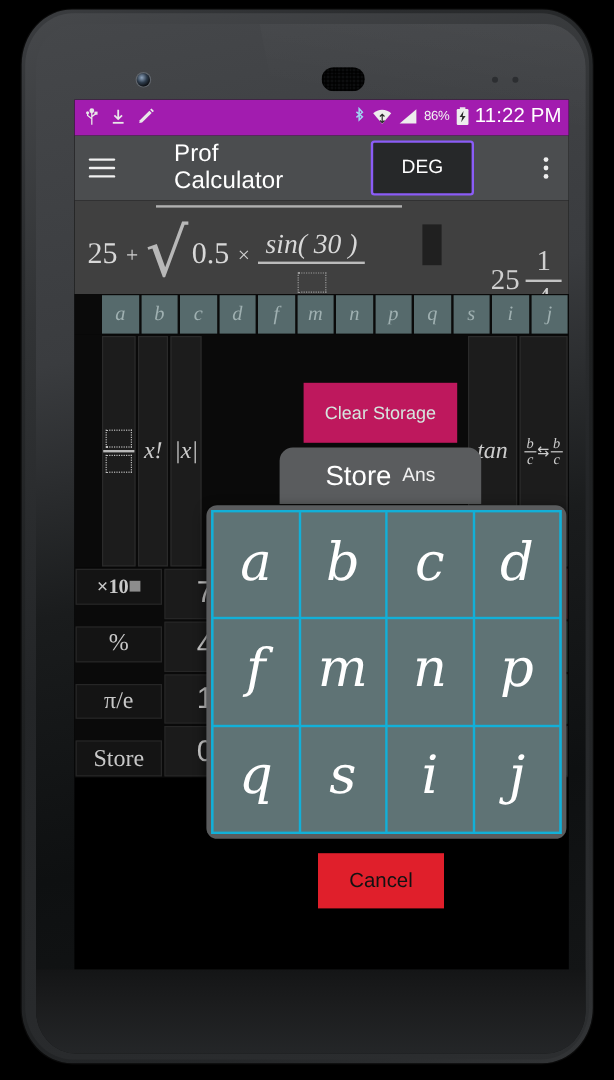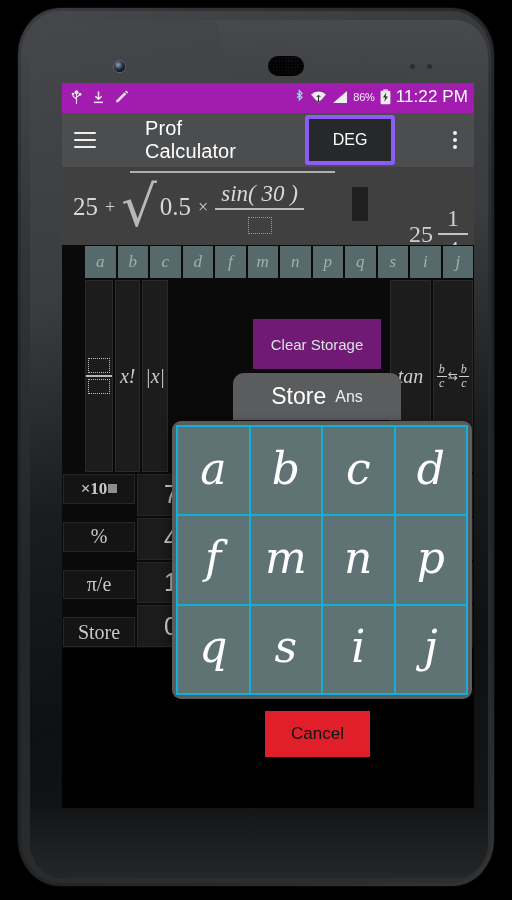--- a/index.html
+++ b/index.html
@@ -43,38 +43,38 @@
   .sb-ico{display:block;}
   .sb-pct{color:#f2f2f2;font-size:11px;letter-spacing:-.2px;}
   .sb-time{color:#fff;font-size:17px;letter-spacing:.1px;}
 
   
   #actionbar{position:relative;height:54px;background:#4b4d4f;display:flex;align-items:center;gap:37px;}
   #hamburger{width:46px;height:54px;display:flex;flex-direction:column;justify-content:center;
              align-items:center;gap:5px;}
   #hamburger i{display:block;width:22px;height:2px;background:#f0f0f0;border-radius:1px;}
   #app-title{color:#fff;font-size:20px;letter-spacing:.1px;flex:1;}
-  #deg-btn{margin-right:6px;min-width:82px;height:42px;border:4px solid #8b5cf6;border-radius:3px;
+  #deg-btn{margin-right:6px;min-width:82px;height:42px;border:2px solid #8b5cf6;border-radius:3px;
            background:#262829;color:#fff;font-size:16px;display:flex;align-items:center;justify-content:center;}
   #overflow{width:34px;height:54px;display:flex;flex-direction:column;justify-content:center;
             align-items:center;gap:3px;margin-right:2px;}
   #overflow i{display:block;width:4px;height:4px;border-radius:50%;background:#efefef;}
 
   
   #display{position:relative;height:78px;background:#404040;color:#d9d9d9;}
   #expr{position:absolute;left:8px;top:6px;display:flex;align-items:center;
         font-family:"Liberation Serif",serif;font-size:26px;color:#d8d8d8;}
   .ex-num{font-size:25px;padding:0 3px;}
   .ex-op{font-size:18px;padding:0 4px;color:#cfcfcf;}
   .sqrt-wrap{display:flex;align-items:flex-start;margin-left:2px;}
   .sqrt-sym{font-size:56px;line-height:.8;color:#b8b8b8;font-family:"DejaVu Sans",sans-serif;}
   .sqrt-bar{position:absolute;left:68px;top:4px;width:205px;height:2px;background:#b0b0b0;}
   .frac{display:inline-flex;flex-direction:column;align-items:center;vertical-align:middle;
         margin:0 3px;}
-  .frac .top{font-style:italic;font-size:23px;padding:8px 6px 1px;}
+  .frac .top{font-style:italic;font-size:23px;padding:18px 6px 1px;}
   .frac .bar{width:100%;height:2px;background:#bcbcbc;}
   .frac .bot{padding-top:1px;}
   .ph-box{display:inline-block;width:22px;height:15px;border:1px dotted #9a9a9a;}
   .cursor-box{position:absolute;left:290px;top:20px;width:16px;height:34px;background:#202020;}
   #result{position:absolute;right:6px;top:38px;display:flex;align-items:center;
           font-family:"Liberation Serif",serif;color:#cfcfcf;font-size:24px;}
   #res-frac{display:inline-flex;flex-direction:column;align-items:center;margin-left:5px;}
   #res-frac .bar{width:30px;height:2px;background:#c3c3c3;margin:1px 0;}
 
   
@@ -120,21 +120,21 @@
   .kbtn.op{background:#0d5740;color:#dcdcdc;font-size:20px;}
   .kbtn.eq{background:#4a4c4e;color:#e0e0e0;font-size:20px;}
   .kcol.ops{width:128px;}
   .opsgrid{flex:1;display:flex;flex-direction:column;}
   .oprow{flex:1;display:flex;}
   .x10-box{display:inline-block;width:9px;height:9px;background:#8d8d8d;vertical-align:super;
            margin-left:1px;}
 
   
   #clear-storage{position:absolute;left:191px;top:236px;width:128px;height:50px;
-                 background:#701a75;color:#d6e6df;font-size:15px;display:flex;align-items:center;
+                 background:#be185d;color:#d6e6df;font-size:15px;display:flex;align-items:center;
                  justify-content:center;z-index:40;}
   #store-ans{position:absolute;left:171px;top:290px;width:168px;height:47px;
              background:#5a5c5e;border-radius:11px 11px 0 0;display:flex;align-items:center;
              justify-content:center;gap:9px;z-index:41;}
   #store-ans .s1{color:#fff;font-size:23px;}
   #store-ans .s2{color:#efefef;font-size:16px;}
 
   #letter-dialog{position:absolute;left:110px;top:338px;width:300px;height:278px;
                  background:#5a5c5e;border-radius:9px;padding:4px;box-sizing:border-box;z-index:45;
                  box-shadow:0 3px 10px rgba(0,0,0,.6);}

